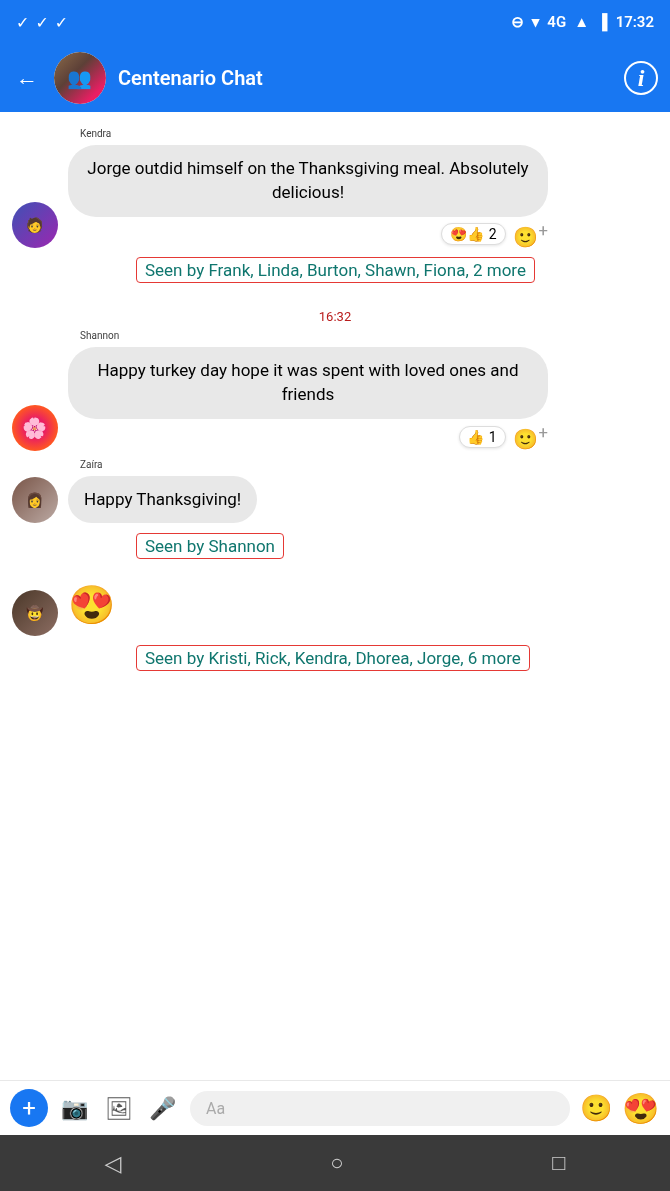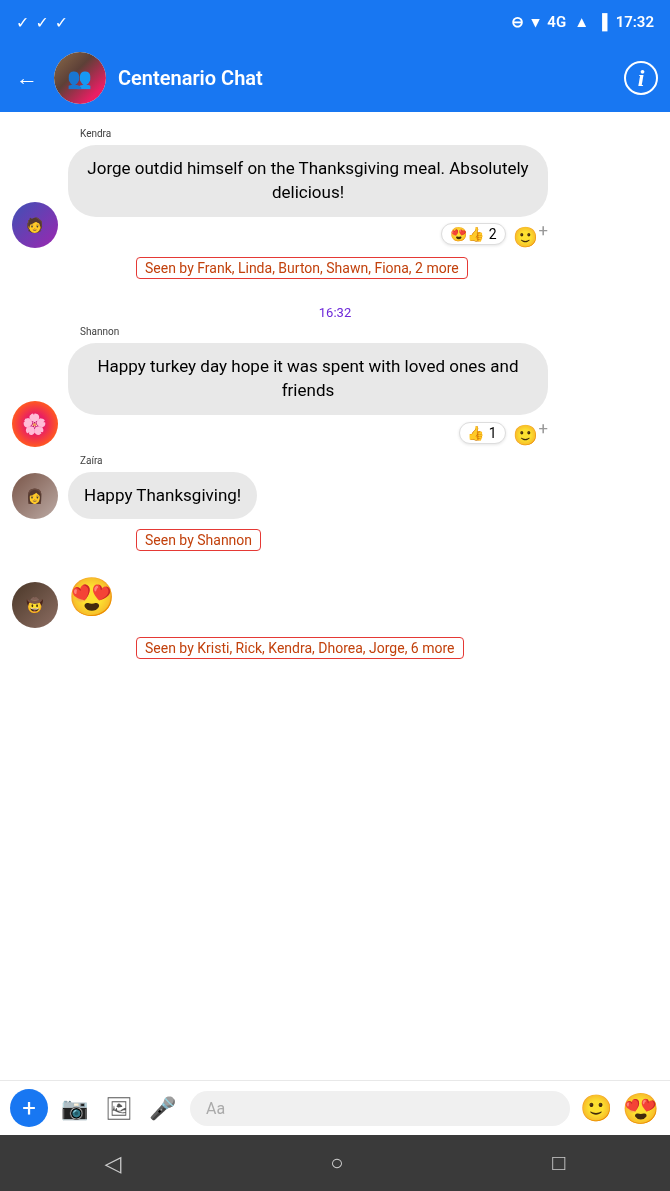--- a/index.html
+++ b/index.html
@@ -198,37 +198,37 @@
       gap: 3px;
       box-shadow: 0 1px 3px rgba(0,0,0,0.1);
     }
     .add-reaction {
       font-size: 20px;
       color: #999;
       cursor: pointer;
     }
 
     .seen-label {
-      font-size: 14px;
-      color: #c2410c;
+      font-size: 17px;
+      color: #0f766e;
       margin-left: 80px;
       margin-top: 3px;
       margin-bottom: 4px;
     }
     .seen-label.boxed {
       border: 1.5px solid #e53935;
       border-radius: 4px;
       display: inline-block;
       padding: 2px 8px;
       margin-left: 68px;
     }
 
     .timestamp-center {
       text-align: center;
-      color: #6d28d9;
+      color: #b91c1c;
       font-size: 13px;
       margin: 12px 0 1px;
     }
 
     .sent-from {
       text-align: center;
       color: #aaa;
       font-size: 13px;
       margin: 6px 0 4px;
     }

